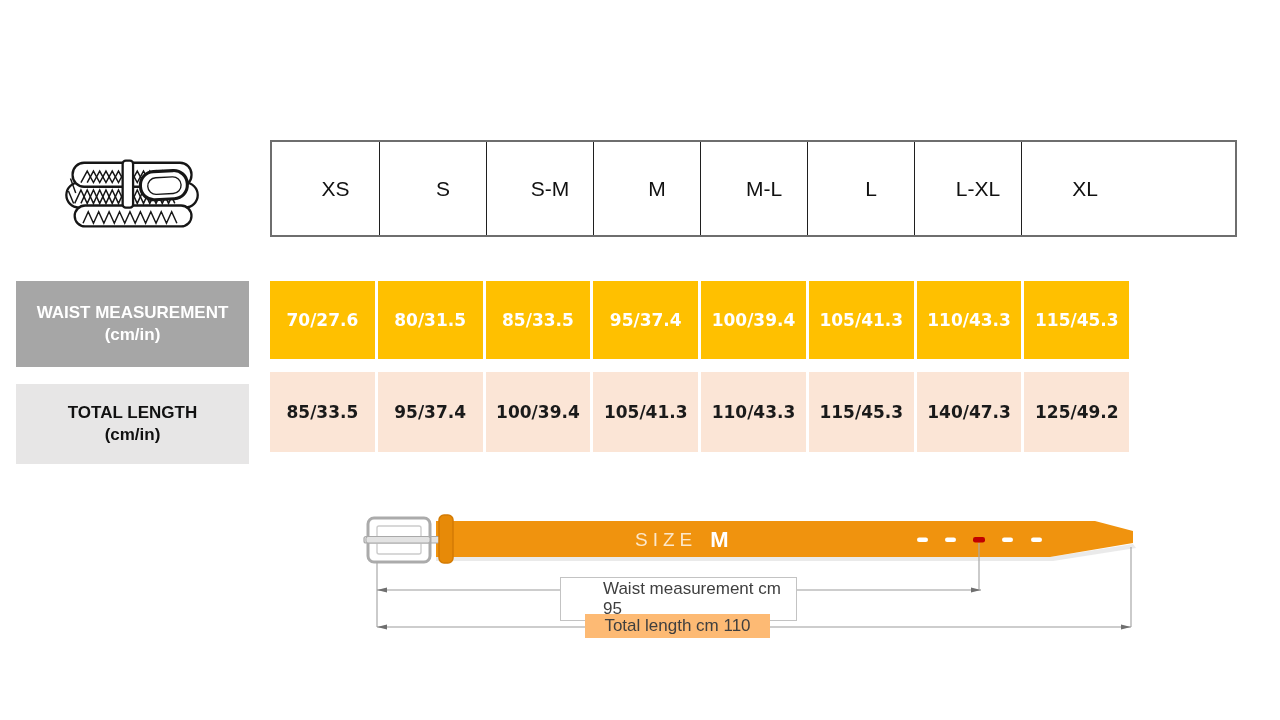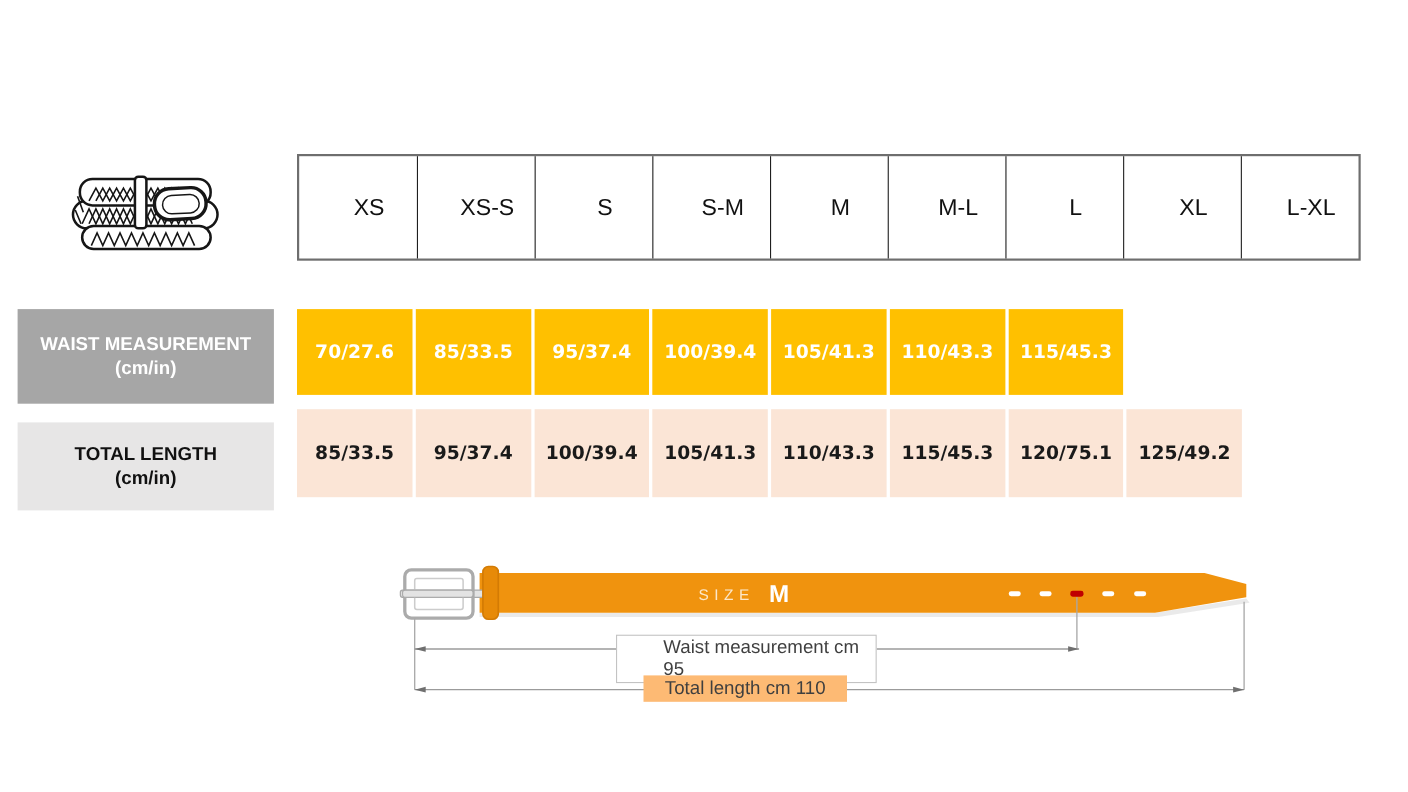--- a/index.html
+++ b/index.html
@@ -31,21 +31,21 @@
   .row-length{top:372px;height:80px;}
   .row-length .cell{background:#FBE5D6;color:#1a1a1a;}
 
   
   .belt-art{position:absolute;left:58px;top:150px;width:146px;height:86px;}
 
   
   .diagram-svg{position:absolute;left:350px;top:498px;width:800px;height:150px;}
   .size-text{position:absolute;left:635px;top:526px;height:27px;display:flex;
              align-items:center;}
-  .size-word{color:rgba(255,255,255,0.78);font-size:14px;letter-spacing:5px;}
+  .size-word{color:rgba(255,255,255,0.78);font-size:19px;letter-spacing:5px;}
   .size-val{color:#ffffff;font-weight:bold;font-size:22px;margin-left:13px;}
   .waist-box{position:absolute;left:560px;top:577px;width:237px;height:44px;
              background:#ffffff;border:1px solid #c3c3c3;box-sizing:border-box;
              display:flex;align-items:center;justify-content:center;
              font-size:17px;color:#3f3f3f;padding-left:42px;}
   .total-note{position:absolute;left:585px;top:614px;width:185px;height:24px;
              background:#fdba74;display:flex;align-items:center;justify-content:center;
              font-size:17px;color:#3f3f3f;}
 </style>
 </head>
@@ -67,56 +67,56 @@
       <path d="M24,69 l5,-11 5,11 5,-11 5,11 5,-11 5,11 5,-11 5,11 5,-11 5,11 5,-11 5,11 5,-11 5,11 5,-11 5,11 5,-11 5,11"></path>
       <path d="M12,26 l5,14 M10,38 l5,12"></path>
     </g>
     <rect x="62" y="9" width="10" height="45" rx="3" fill="#ffffff" stroke="#161616" stroke-width="2.2"></rect>
     <rect x="79" y="19" width="45" height="27" rx="13" fill="#ffffff" stroke="#161616" stroke-width="3" transform="rotate(-3 101 32)"></rect>
     <rect x="86" y="25" width="32" height="16" rx="8" fill="#ffffff" stroke="#161616" stroke-width="1.3" transform="rotate(-3 101 32)"></rect>
   </svg>
 
   <div class="sizes-row">
       <div class="cell">XS</div>
-      <div class="cell">XS-S</div>
       <div class="cell">S</div>
       <div class="cell">S-M</div>
       <div class="cell">M</div>
       <div class="cell">M-L</div>
       <div class="cell">L</div>
+      <div class="cell">L-XL</div>
       <div class="cell">XL</div>
-      <div class="cell">L-XL</div>
     </div>
 
   <div class="hdr hdr-waist">
     <span>WAIST MEASUREMENT</span>
     <span>(cm/in)</span>
   </div>
   <div class="hdr hdr-length">
     <span>TOTAL LENGTH</span>
     <span>(cm/in)</span>
   </div>
 
   <div class="val-row row-waist">
       <div class="cell">70/27.6</div>
+      <div class="cell">80/31.5</div>
       <div class="cell">85/33.5</div>
       <div class="cell">95/37.4</div>
       <div class="cell">100/39.4</div>
       <div class="cell">105/41.3</div>
       <div class="cell">110/43.3</div>
       <div class="cell">115/45.3</div>
     </div>
   <div class="val-row row-length">
       <div class="cell">85/33.5</div>
       <div class="cell">95/37.4</div>
       <div class="cell">100/39.4</div>
       <div class="cell">105/41.3</div>
       <div class="cell">110/43.3</div>
       <div class="cell">115/45.3</div>
-      <div class="cell">120/75.1</div>
+      <div class="cell">140/47.3</div>
       <div class="cell">125/49.2</div>
     </div>
 
   <svg class="diagram-svg" viewBox="0 0 800 150">
 
     <polygon points="86,59 700,59 783,46 786,50 703,63 86,63" fill="#d9d9d9" opacity="0.55"></polygon>
 
     <polygon points="86,23 745,23 783,33 783,45 700,59 86,59" fill="#F0930E"></polygon>
 
     <rect x="14" y="38.5" width="78" height="6.5" rx="2" fill="#e3e3e3" stroke="#a9a9a9" stroke-width="1.2"></rect>

